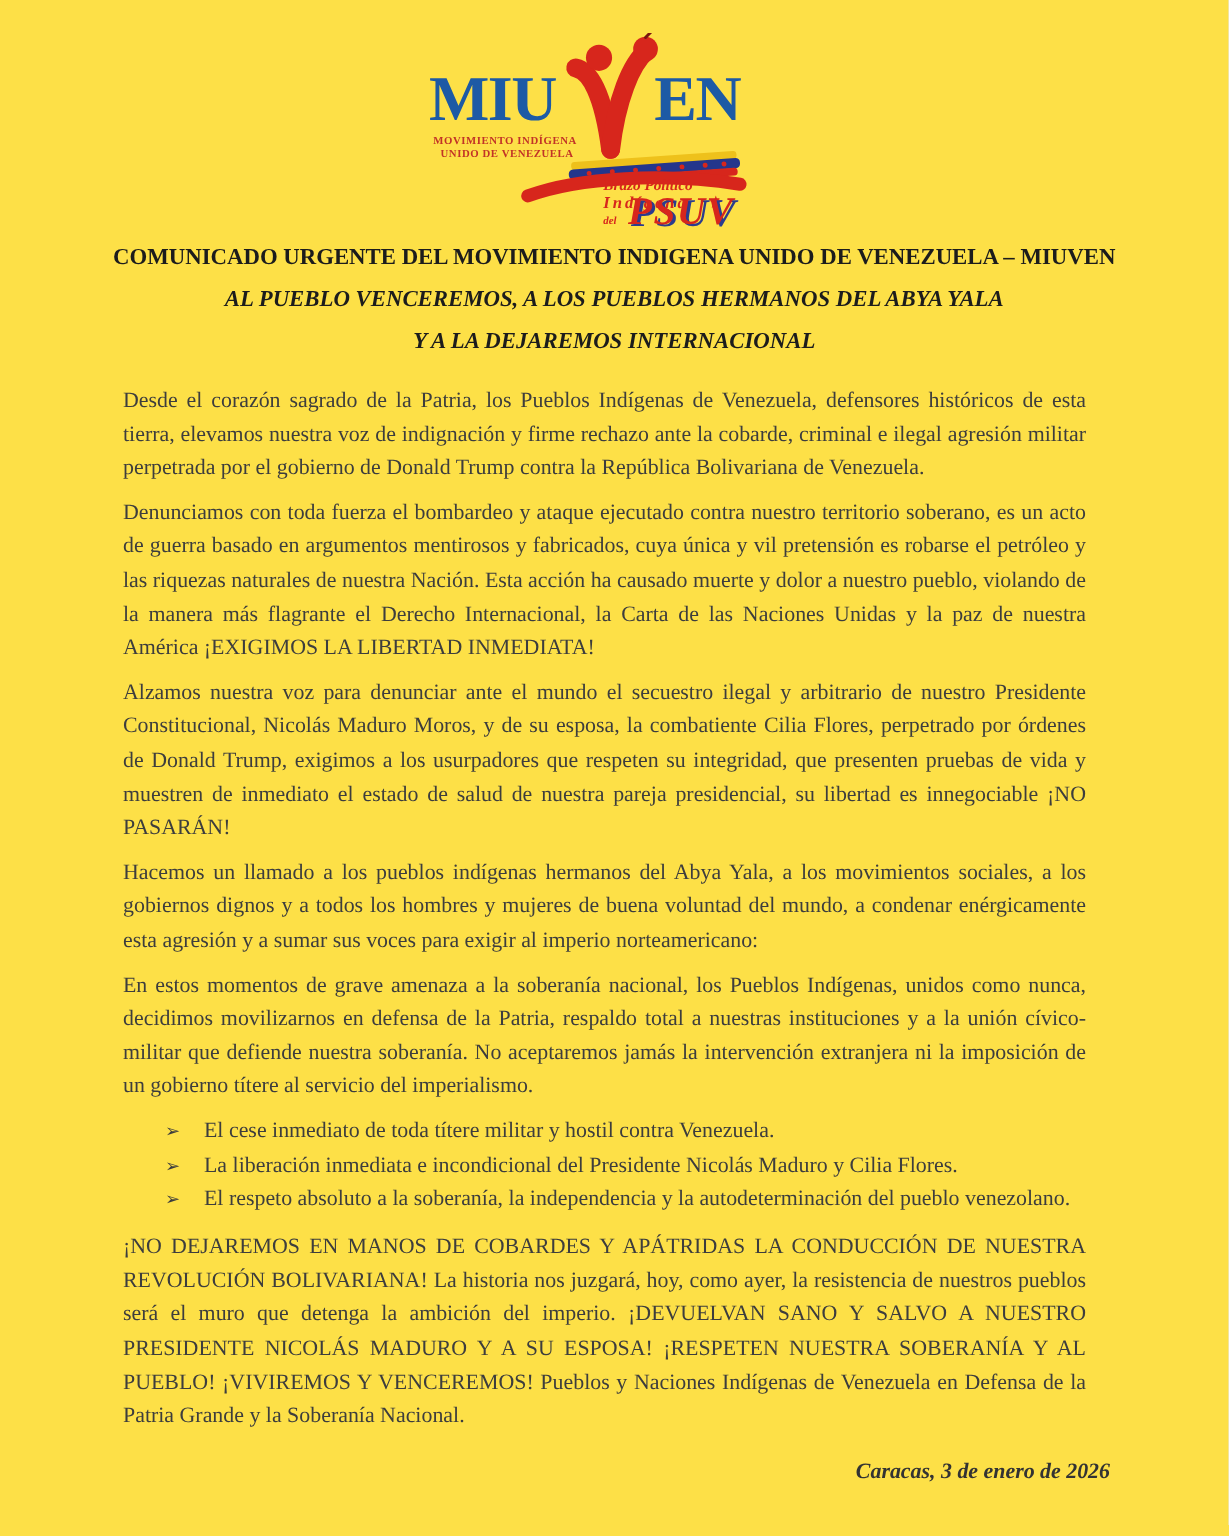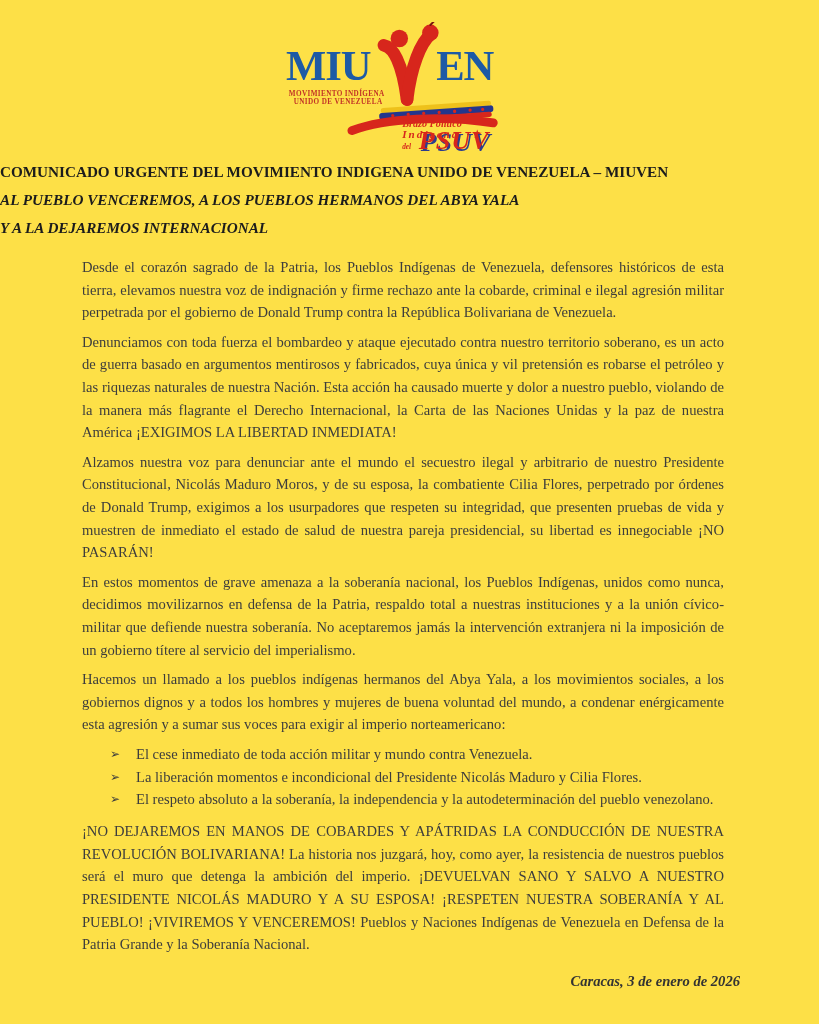--- a/index.html
+++ b/index.html
@@ -24,21 +24,21 @@
   .logo-org-text{fill:#c23327;font-weight:bold;font-size:7.4px;letter-spacing:.4px;}
   .brazo-small{fill:#d7261c;font-weight:bold;font-size:10.5px;font-style:italic;}
   .brazo-ind{fill:#d7261c;font-weight:bold;font-size:11.5px;font-style:italic;letter-spacing:2px;}
   .brazo-del{fill:#d7261c;font-weight:bold;font-size:7.5px;font-style:italic;}
   .psuv-navy{fill:#2c3c8e;font-weight:900;font-size:27px;font-style:italic;letter-spacing:1px;}
   .psuv-red{fill:#d7261c;font-weight:900;font-size:27px;font-style:italic;letter-spacing:1px;}
   .star{fill:#d7261c;font-size:12px;}
   
   .heading{
     margin-top:6px;
-    text-align:left;
+    text-align:center;
     color:#1c1c1c;
     font-size:15.2px;
     font-weight:bold;
     line-height:28px;
   }
   .heading .h-italic{font-style:italic;}
   
   .content{
     margin-top:14px;
     padding:0 79px 0 82px;
@@ -121,31 +121,31 @@
   <div class="heading">
     <div>COMUNICADO URGENTE DEL MOVIMIENTO INDIGENA UNIDO DE VENEZUELA – MIUVEN</div>
     <div class="h-italic">AL PUEBLO VENCEREMOS, A LOS PUEBLOS HERMANOS DEL ABYA YALA</div>
     <div class="h-italic">Y A LA DEJAREMOS INTERNACIONAL</div>
   </div>
 
   <div class="content">
     <p>Desde el corazón sagrado de la Patria, los Pueblos Indígenas de Venezuela, defensores históricos de esta tierra, elevamos nuestra voz de indignación y firme rechazo ante la cobarde, criminal e ilegal agresión militar perpetrada por el gobierno de Donald Trump contra la República Bolivariana de Venezuela.</p>
     <p>Denunciamos con toda fuerza el bombardeo y ataque ejecutado contra nuestro territorio soberano, es un acto de guerra basado en argumentos mentirosos y fabricados, cuya única y vil pretensión es robarse el petróleo y las riquezas naturales de nuestra Nación. Esta acción ha causado muerte y dolor a nuestro pueblo, violando de la manera más flagrante el Derecho Internacional, la Carta de las Naciones Unidas y la paz de nuestra América ¡EXIGIMOS LA LIBERTAD INMEDIATA!</p>
     <p>Alzamos nuestra voz para denunciar ante el mundo el secuestro ilegal y arbitrario de nuestro Presidente Constitucional, Nicolás Maduro Moros, y de su esposa, la combatiente Cilia Flores, perpetrado por órdenes de Donald Trump, exigimos a los usurpadores que respeten su integridad, que presenten pruebas de vida y muestren de inmediato el estado de salud de nuestra pareja presidencial, su libertad es innegociable ¡NO PASARÁN!</p>
+    <p>Hacemos un llamado a los pueblos indígenas hermanos del Abya Yala, a los movimientos sociales, a los gobiernos dignos y a todos los hombres y mujeres de buena voluntad del mundo, a condenar enérgicamente esta agresión y a sumar sus voces para exigir al imperio norteamericano:</p>
     <p>En estos momentos de grave amenaza a la soberanía nacional, los Pueblos Indígenas, unidos como nunca, decidimos movilizarnos en defensa de la Patria, respaldo total a nuestras instituciones y a la unión cívico-militar que defiende nuestra soberanía. No aceptaremos jamás la intervención extranjera ni la imposición de un gobierno títere al servicio del imperialismo.</p>
-    <p>Hacemos un llamado a los pueblos indígenas hermanos del Abya Yala, a los movimientos sociales, a los gobiernos dignos y a todos los hombres y mujeres de buena voluntad del mundo, a condenar enérgicamente esta agresión y a sumar sus voces para exigir al imperio norteamericano:</p>
 
     <ul class="demands">
       <li>
         <span class="marker">➢</span>
-        <span class="li-text">El cese inmediato de toda acción militar y mundo contra Venezuela.</span>
+        <span class="li-text">El cese inmediato de toda títere militar y hostil contra Venezuela.</span>
       </li>
       <li>
         <span class="marker">➢</span>
-        <span class="li-text">La liberación momentos e incondicional del Presidente Nicolás Maduro y Cilia Flores.</span>
+        <span class="li-text">La liberación inmediata e incondicional del Presidente Nicolás Maduro y Cilia Flores.</span>
       </li>
       <li>
         <span class="marker">➢</span>
         <span class="li-text">El respeto absoluto a la soberanía, la independencia y la autodeterminación del pueblo venezolano.</span>
       </li>
     </ul>
 
     <p>¡NO DEJAREMOS EN MANOS DE COBARDES Y APÁTRIDAS LA CONDUCCIÓN DE NUESTRA REVOLUCIÓN BOLIVARIANA! La historia nos juzgará, hoy, como ayer, la resistencia de nuestros pueblos será el muro que detenga la ambición del imperio. ¡DEVUELVAN SANO Y SALVO A NUESTRO PRESIDENTE NICOLÁS MADURO Y A SU ESPOSA! ¡RESPETEN NUESTRA SOBERANÍA Y AL PUEBLO! ¡VIVIREMOS Y VENCEREMOS! Pueblos y Naciones Indígenas de Venezuela en Defensa de la Patria Grande y la Soberanía Nacional.</p>
 
     <div class="dateline">Caracas, 3 de enero de 2026</div>

